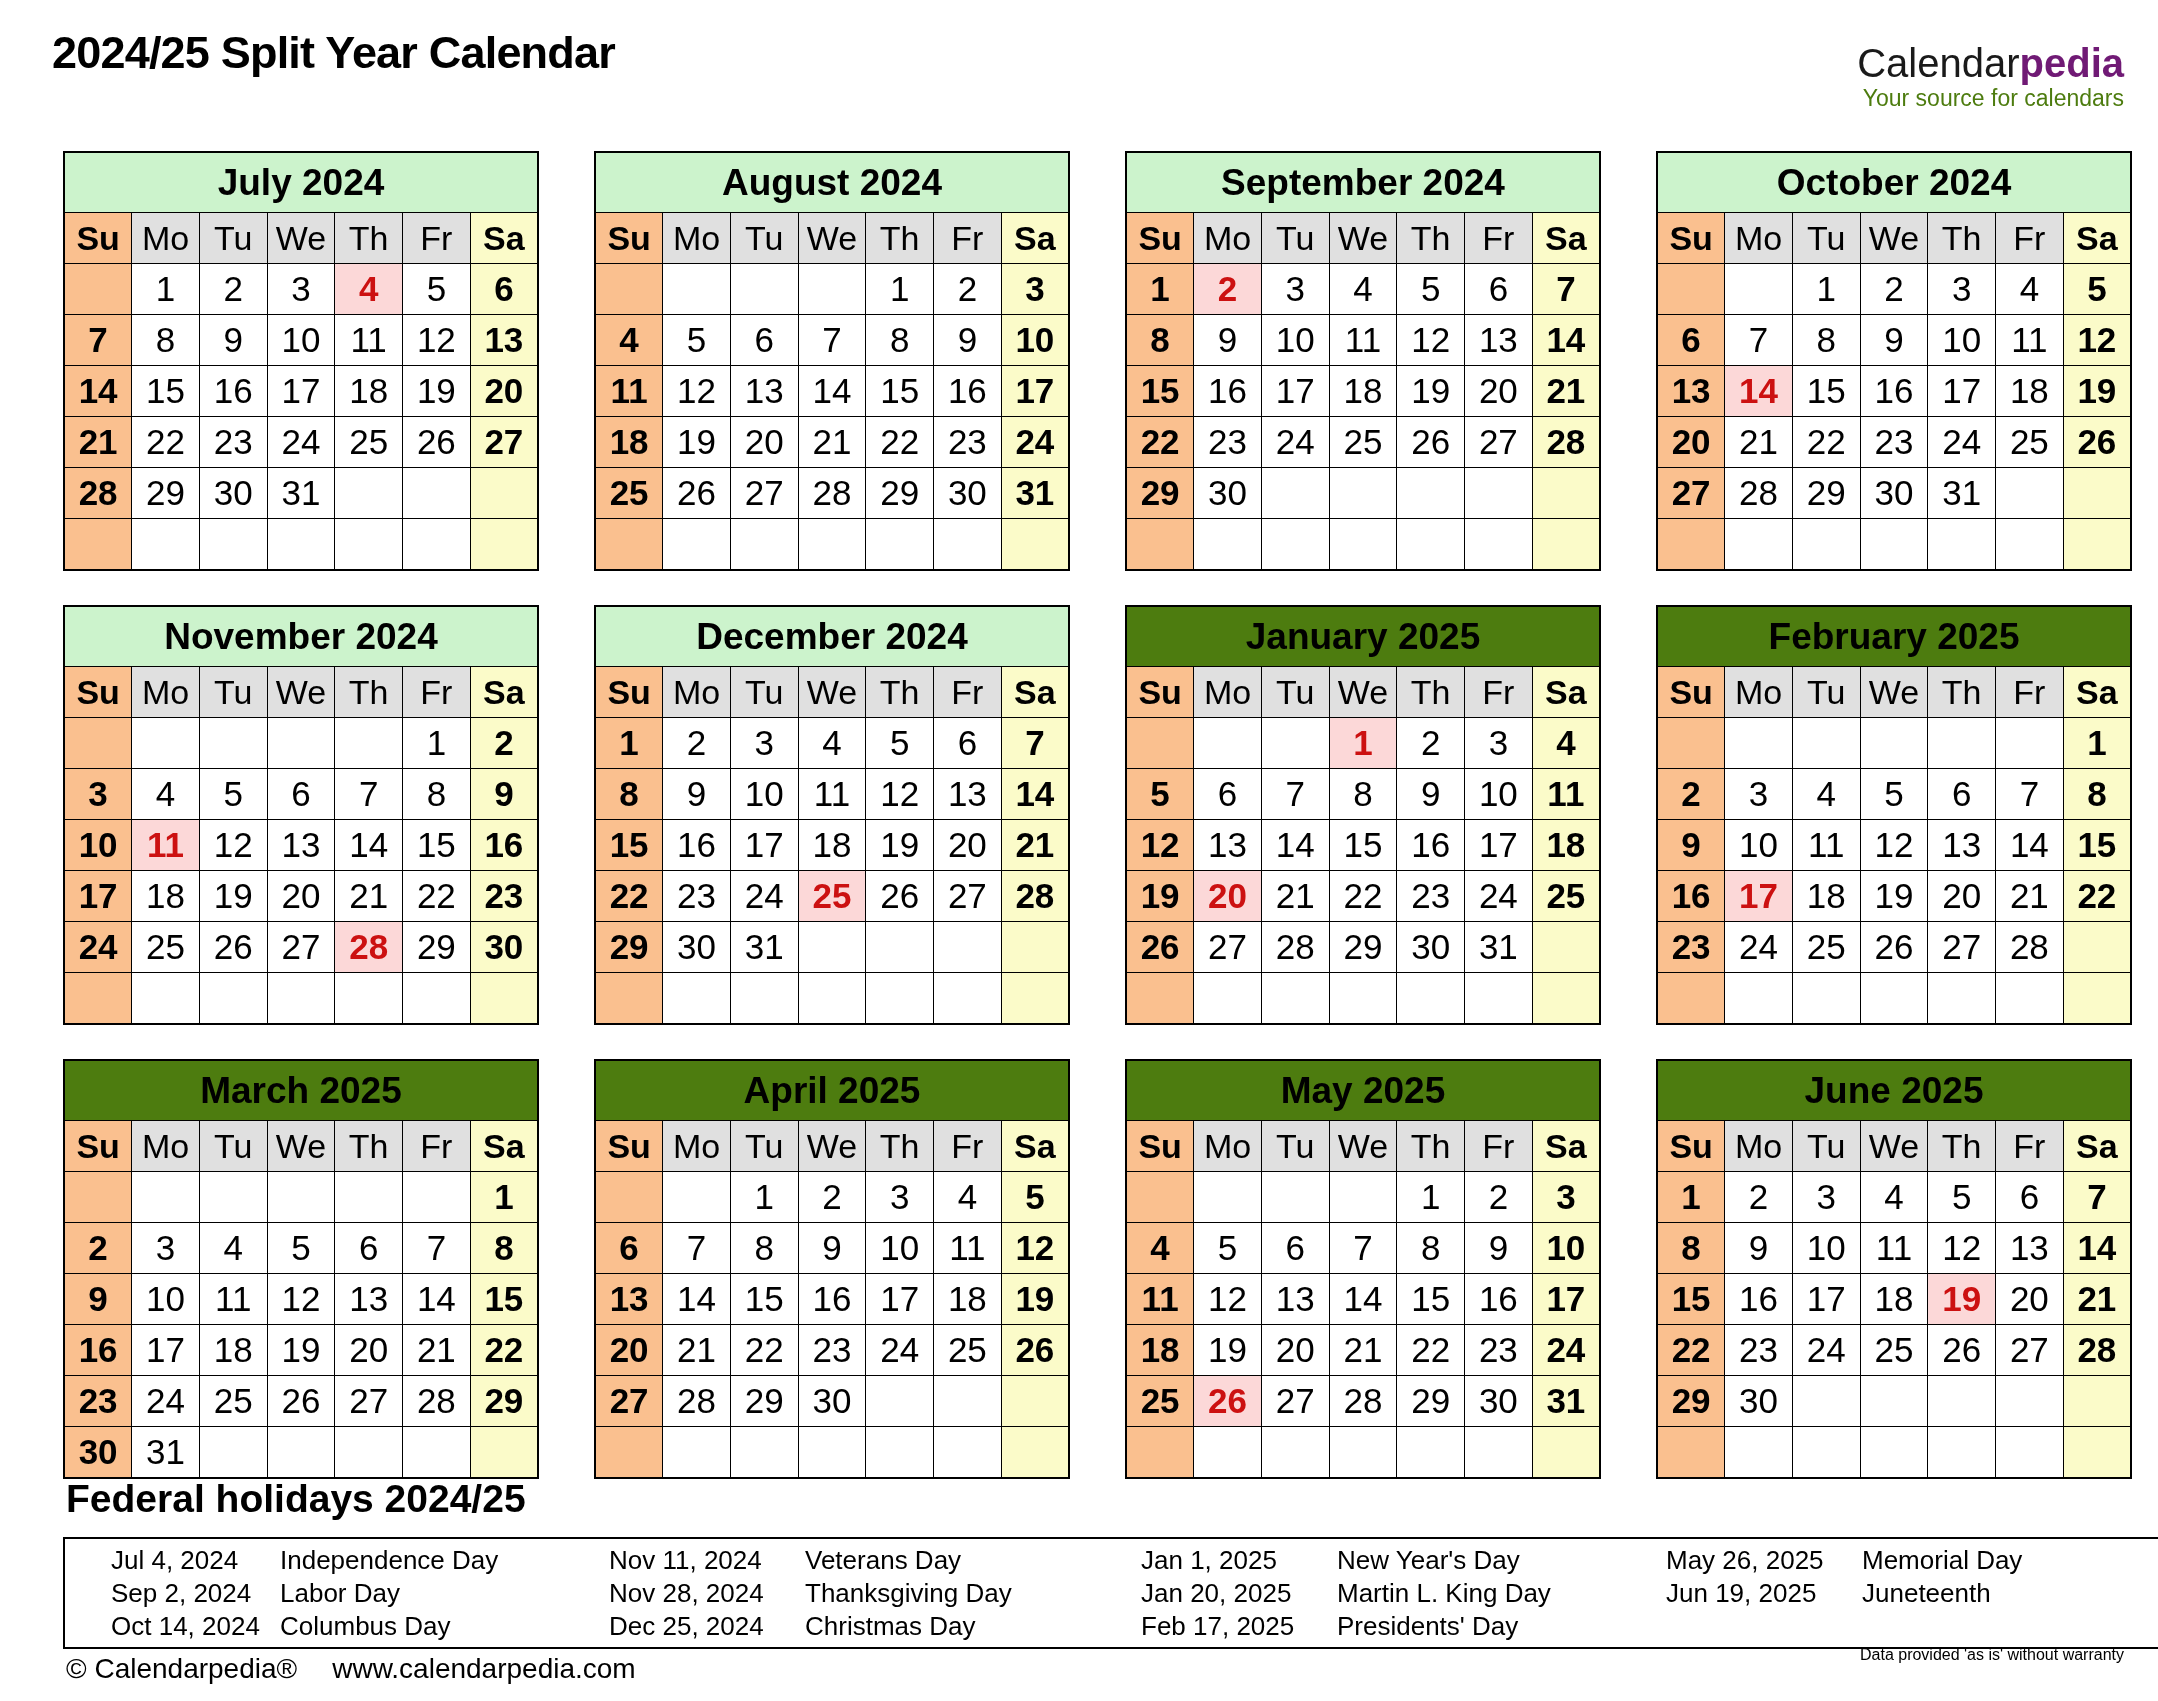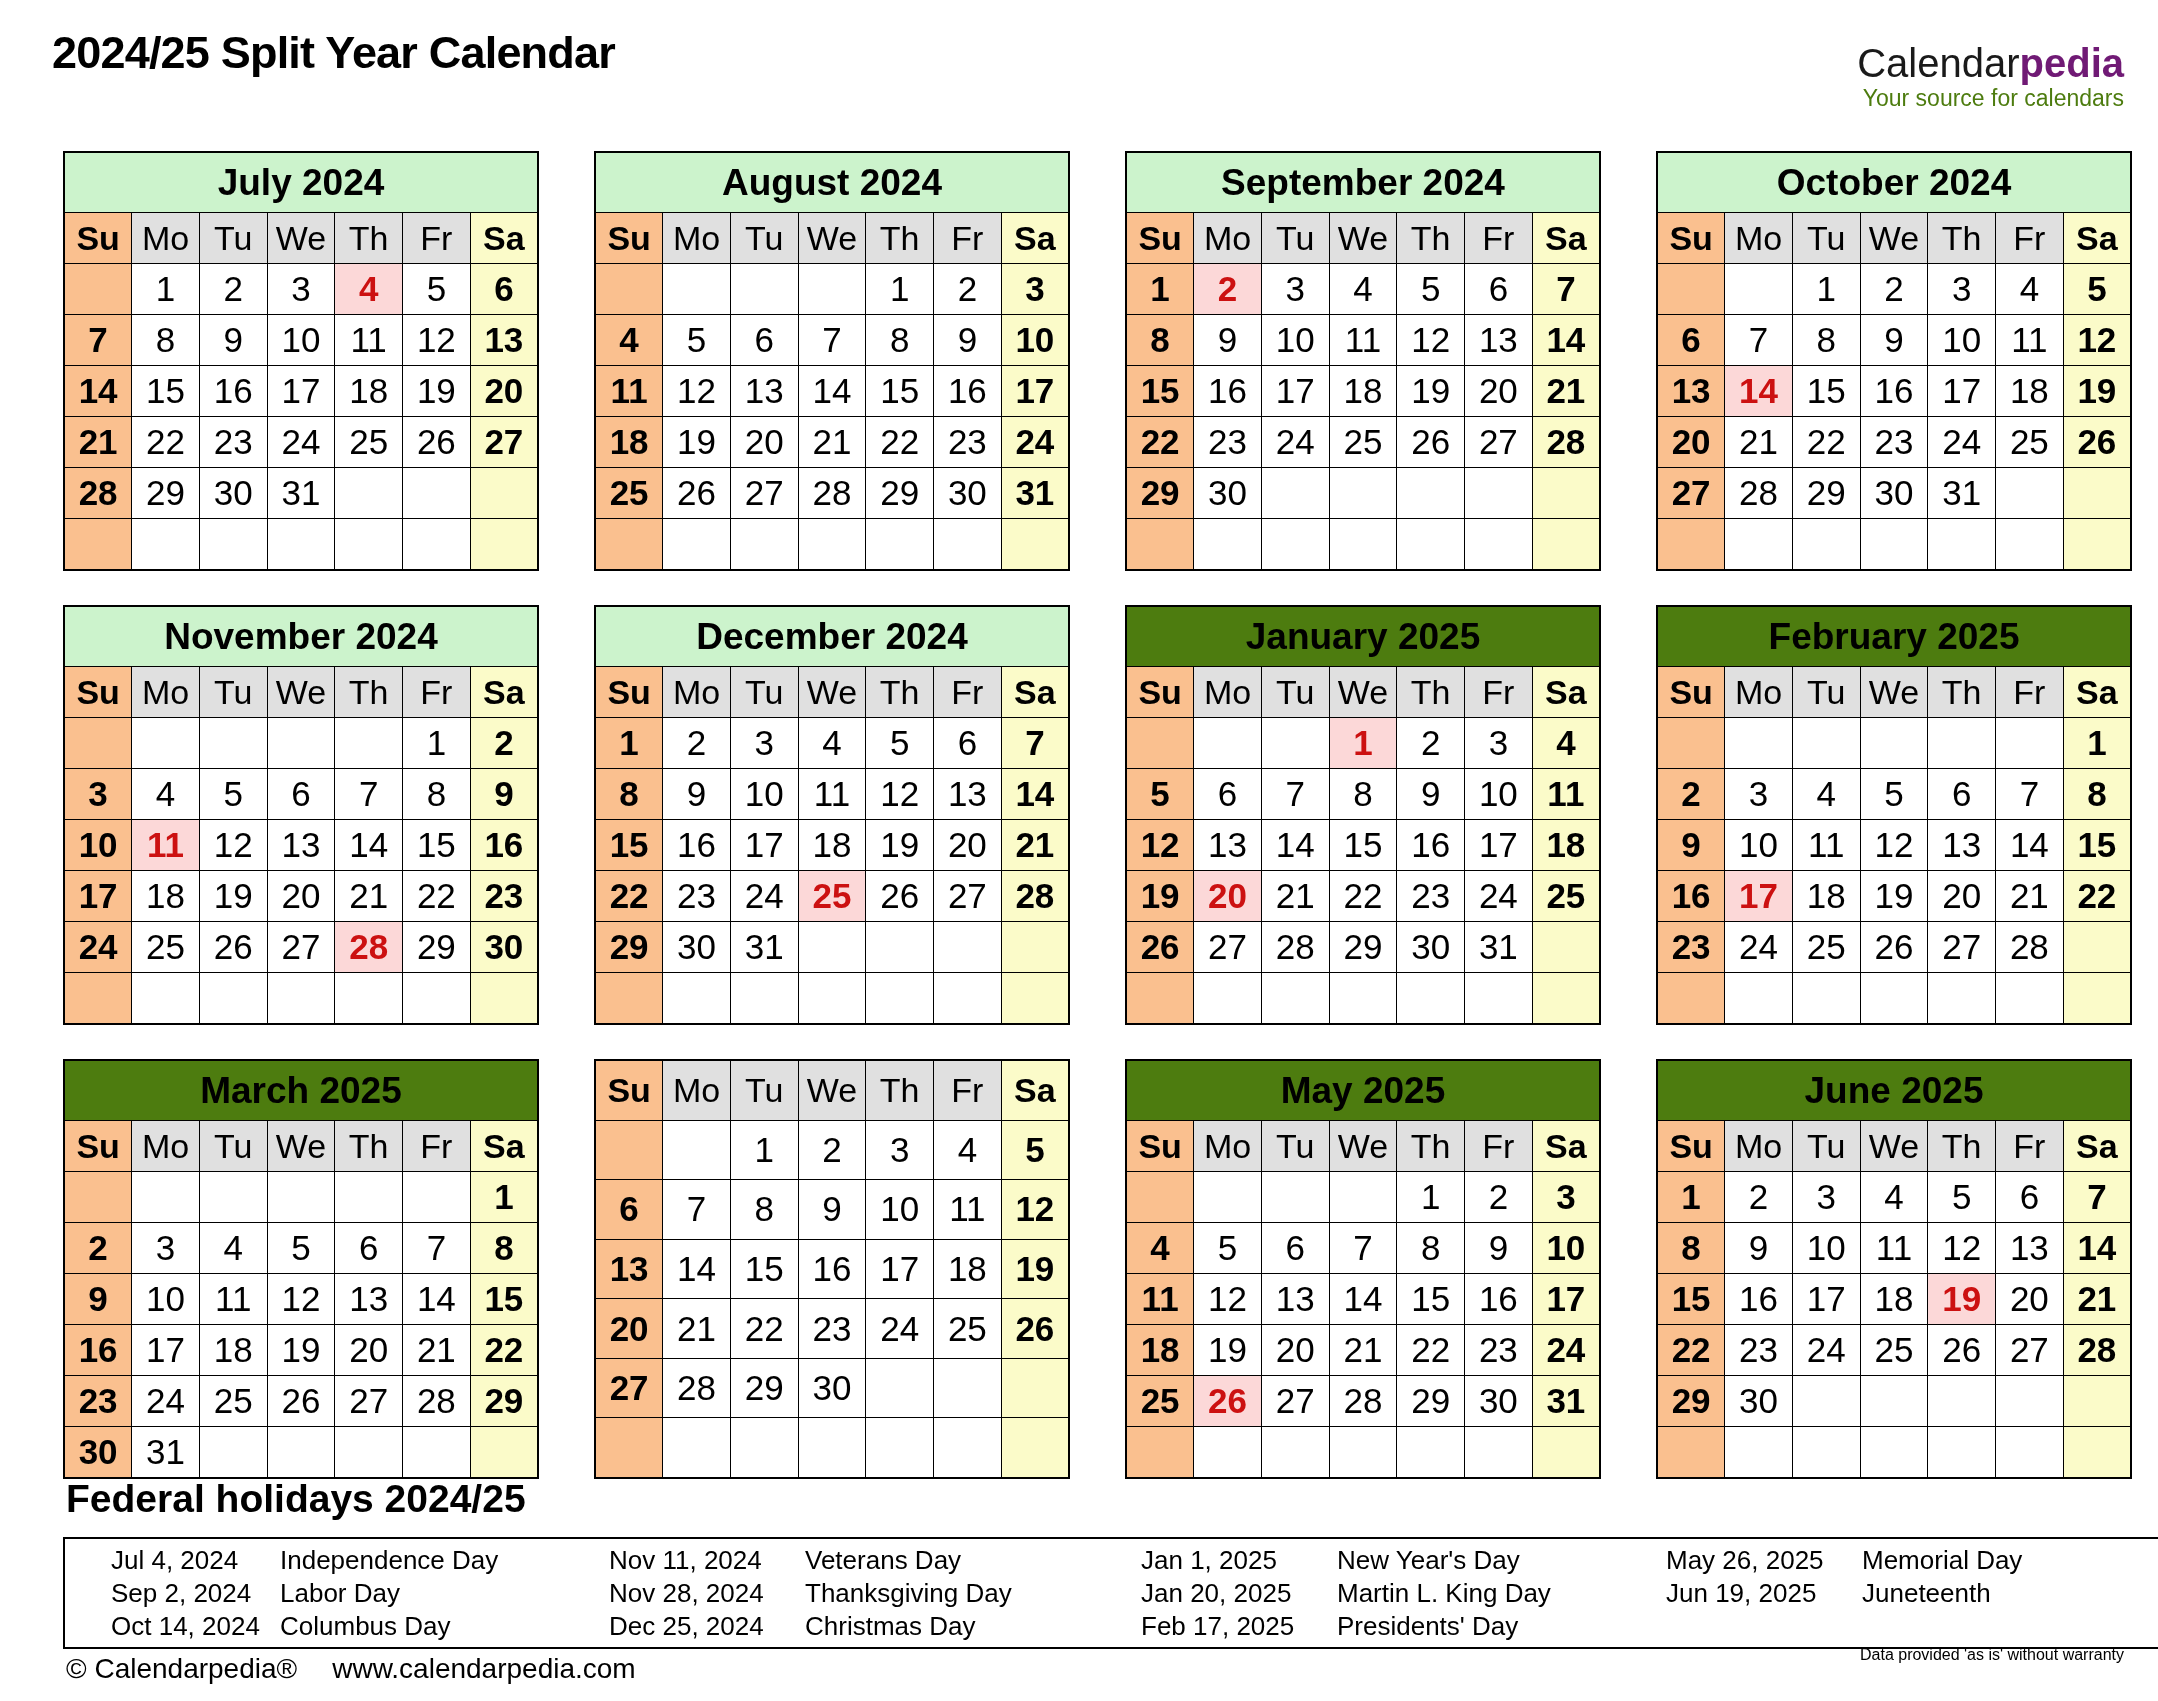--- a/index.html
+++ b/index.html
@@ -673,20 +673,23 @@
             <td class=""></td>
             <td class=""></td>
             <td class=""></td>
             <td class=""></td>
             <td class="sa"></td>
           </tr>
         </tbody>
       </table>
       <table class="month">
         <tbody>
+          <tr>
+            <td colspan="7" class="mtitle b">April 2025</td>
+          </tr>
           <tr class="dh">
             <td class="su">Su</td>
             <td class="">Mo</td>
             <td class="">Tu</td>
             <td class="">We</td>
             <td class="">Th</td>
             <td class="">Fr</td>
             <td class="sa">Sa</td>
           </tr>
           <tr class="wk">

